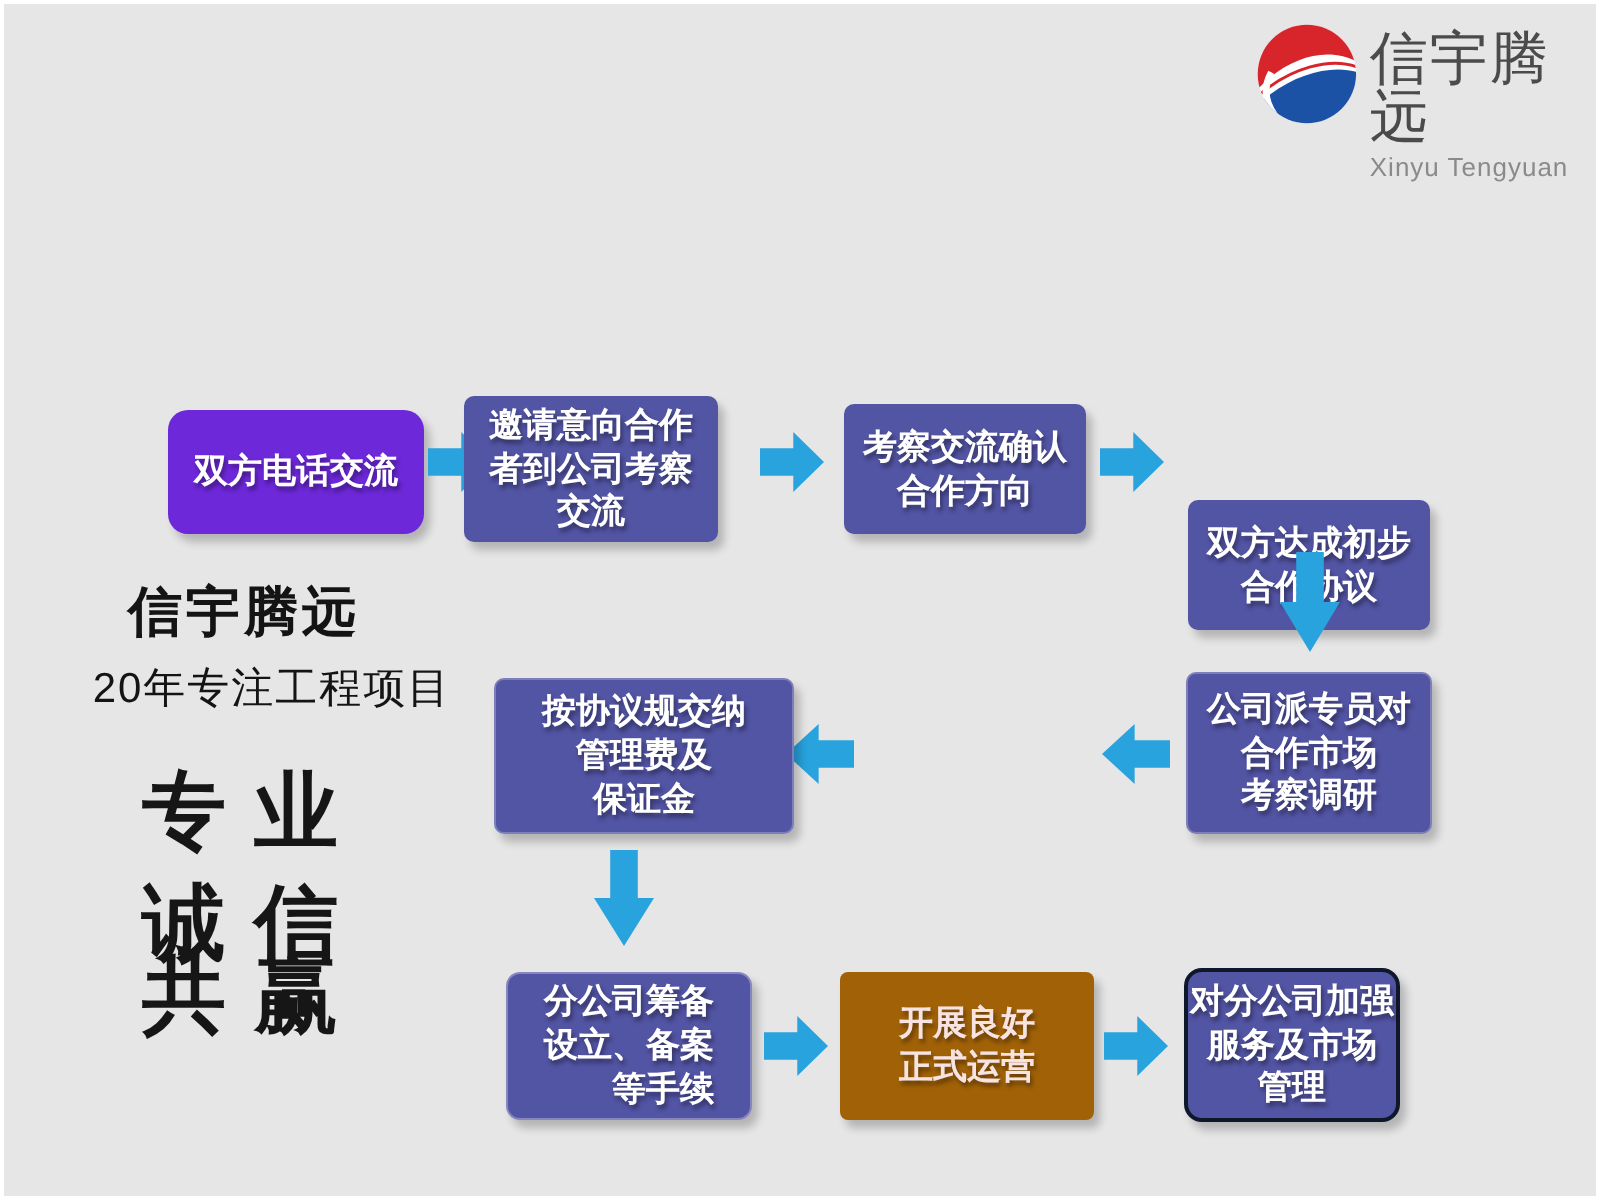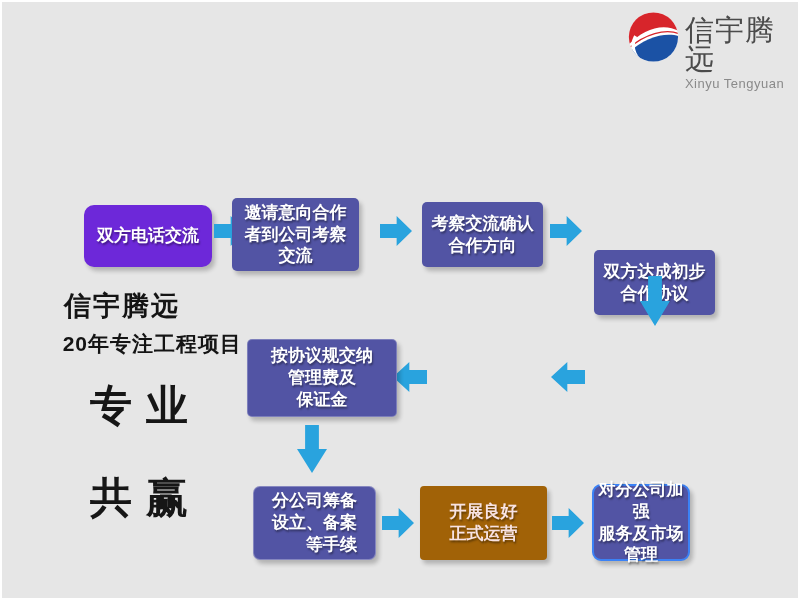--- a/index.html
+++ b/index.html
@@ -25,23 +25,23 @@
     .title{
       background:linear-gradient(180deg,#8f8f8f 0%,#6f6f6f 40%,#1a1a1a 52%,#000 100%);
       -webkit-background-clip:text;background-clip:text;color:transparent;
       -webkit-text-stroke:2px #fbfbfb;
     }
   }
 
   
   .brand-name{position:absolute;left:40px;top:286px;width:160px;text-align:center;
     font-size:27px;font-weight:bold;color:#141414;letter-spacing:2px;}
-  .tagline{position:absolute;left:28px;top:328px;width:212px;text-align:right;
-    font-size:21px;font-weight:bold;color:#141414;letter-spacing:1px;}
-  .value{position:absolute;left:55px;width:145px;text-align:right;
+  .tagline{position:absolute;left:28px;top:328px;width:212px;text-align:center;
+    font-size:21px;font-weight:normal;color:#141414;letter-spacing:1px;}
+  .value{position:absolute;left:55px;width:145px;text-align:left;
     font-size:42px;font-weight:bold;color:#161616;letter-spacing:14px;text-indent:14px;}
   .v1{top:376px}.v2{top:432px}.v3{top:468px}
 
   
   .box{
     position:absolute;display:flex;align-items:center;justify-content:center;
     color:#fff;font-weight:bold;font-size:17px;line-height:1.28;text-align:center;
     white-space:pre-line;box-shadow:3px 4px 4px rgba(0,0,0,.22);
     text-shadow:1px 2px 2px rgba(0,0,0,.4);box-sizing:border-box;
   }
@@ -50,21 +50,21 @@
   .red-light{background:#a16207;border-radius:4px;color:#f8e3e3;}
 
   .b1{left:82px; top:203px;width:128px;height:62px;}
   .b2{left:230px;top:196px;width:127px;height:73px;}
   .b3{left:420px;top:200px;width:121px;height:65px;}
   .b4{left:592px;top:200px;width:121px;height:65px;margin-top:48px;}
   .b5{left:591px;top:334px;width:123px;height:81px;border:1px solid rgba(255,255,255,.25);}
   .b6{left:245px;top:337px;width:150px;height:78px;border:1px solid rgba(255,255,255,.25);}
   .b7{left:251px;top:484px;width:123px;height:74px;border:1px solid rgba(255,255,255,.3);border-radius:7px;text-align:right;}
   .b8{left:418px;top:484px;width:127px;height:74px;}
-  .b9{left:590px;top:482px;width:98px;height:77px;border:2px solid #3b82f6;border-radius:9px;}
+  .b9{left:590px;top:482px;width:108px;height:77px;border:2px solid #0f172a;border-radius:9px;}
 
   
   .circle{
     position:absolute;left:428px;top:317px;width:116px;height:116px;border-radius:50%;
     background:radial-gradient(circle at 44% 40%,#4eb949 0 60%,#2f9e3c 61%);
     display:flex;align-items:center;justify-content:center;
     color:#fff;font-weight:bold;font-size:20px;line-height:1.35;text-align:center;
     white-space:pre-line;box-shadow:3px 4px 5px rgba(0,0,0,.25);
     text-shadow:1px 2px 2px rgba(0,0,0,.35);
   }
@@ -108,36 +108,40 @@
     <div class="logo-text">
       <span class="logo-cn">信宇腾远</span>
       <span class="logo-en">Xinyu Tengyuan</span>
     </div>
   </div>
 
 
   <div class="brand-name">信宇腾远</div>
   <div class="tagline">20年专注工程项目</div>
   <div class="value v1">专业</div>
+  <div class="value v2">诚信</div>
   <div class="value v3">共赢</div>
 
   <div class="box red b1">双方电话交流</div>
   <div class="arrow ar a1"></div>
   <div class="box blue b2">邀请意向合作
 者到公司考察
 交流</div>
   <div class="arrow ar a2"></div>
   <div class="box blue b3">考察交流确认
 合作方向</div>
   <div class="arrow ar a3"></div>
   <div class="box blue b4">双方达成初步
 合作协议</div>
 
   <div class="arrow ad d1"></div>
 
+  <div class="box blue b5">公司派专员对
+合作市场
+考察调研</div>
   <div class="arrow al l1"></div>
   <div class="arrow al l2"></div>
   <div class="box blue b6">按协议规交纳
 管理费及
 保证金</div>
 
   <div class="arrow ad d2"></div>
 
   <div class="box blue b7">分公司筹备
 设立、备案

